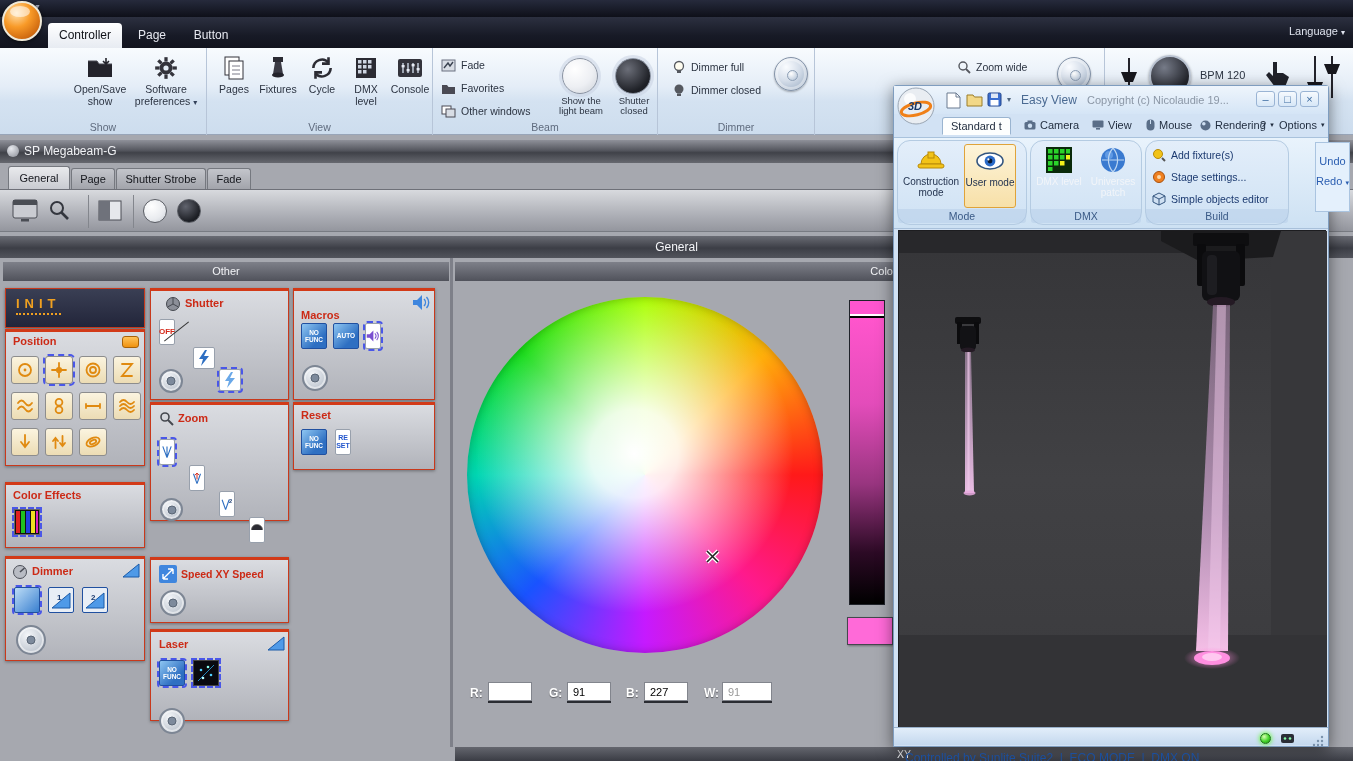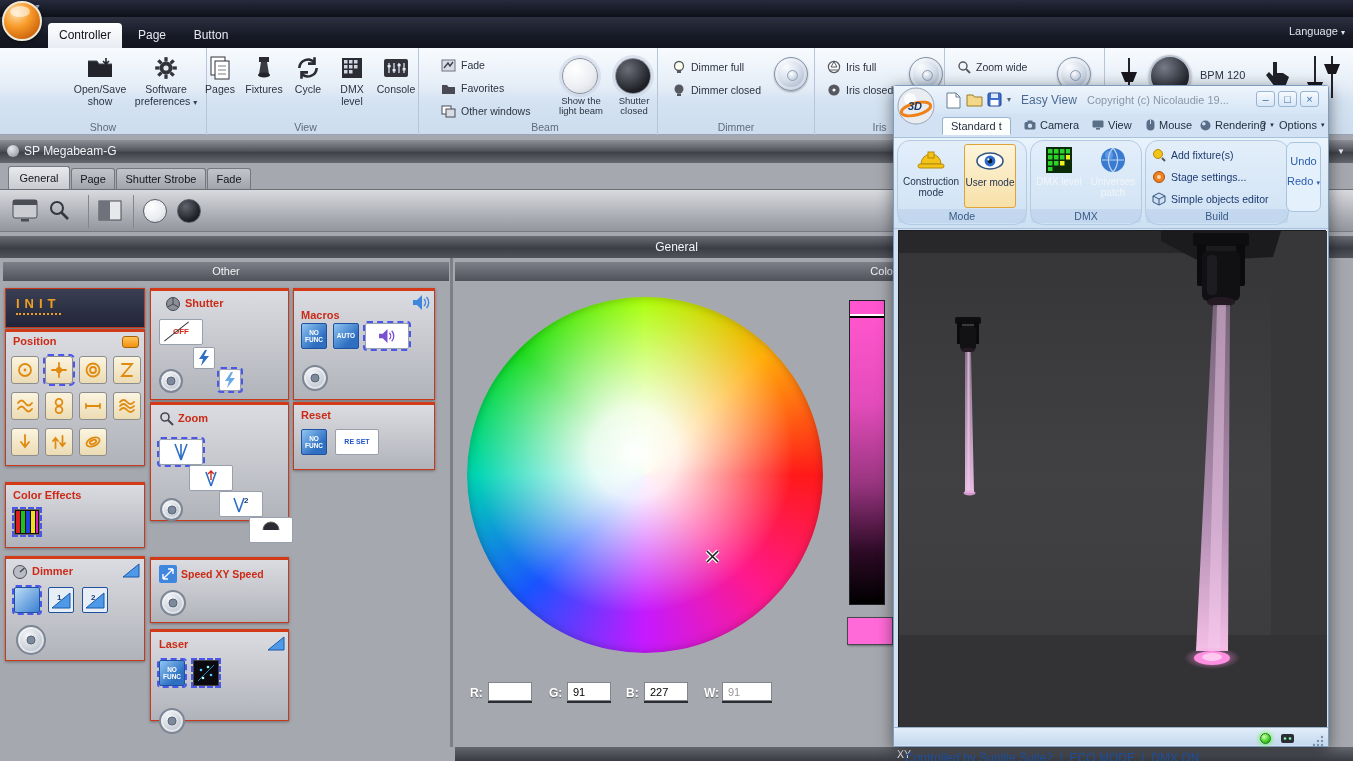--- a/index.html
+++ b/index.html
@@ -41,21 +41,21 @@
 #general-bar{left:0;top:236px;width:1353px;height:22px;background:linear-gradient(#6a6c74,#3c3e46 55%,#52545c);color:#f4f5f8;font-size:12px;line-height:22px;text-align:center}
 .subhdr{height:19px;background:linear-gradient(#7e8089,#50525b);color:#f2f3f6;font-size:11px;line-height:19px;text-align:center}
 #xy-bar{left:455px;top:747px;width:898px;height:14px;background:linear-gradient(#64666e,#3a3c44);color:#f2f3f6;font-size:10.5px;line-height:14px;text-align:center}
 
 .gbox{background:linear-gradient(#dadce1,#b1b3ba);border:1px solid #c8391c;border-top:3px solid #d23a18;box-shadow:0 1px 3px rgba(0,0,0,.35)}
 .gtitle{position:absolute;font-size:11px;font-weight:bold;color:#cc2a16}
 .preset{width:28px;height:28px;border-radius:3px;background:linear-gradient(#fbf4df,#ecdcb4);border:1px solid #8d8d8d;display:flex;align-items:center;justify-content:center}
 .preset svg{stroke:#e08a10;fill:none;stroke-width:1.8;stroke-linecap:round}
 .sel{outline:2px dashed #4a57e8;outline-offset:0}
 .blueic{width:26px;height:26px;border-radius:2px;background:linear-gradient(135deg,#8ec6f2,#2e6fc2 70%);border:1px solid #2050a0;color:#fff;font-weight:bold;font-size:6.5px;line-height:1.15;display:flex;align-items:center;justify-content:center;text-align:center}
-.whiteic{width:44px;height:26px;border-radius:2px;background:#fff;border:1px solid #98a0ac;display:flex;align-items:center;justify-content:center;text-align:center;font-weight:bold;font-size:7px;color:#2255cc;line-height:1.15;position:relative}
+.whiteic{width:16px;height:26px;border-radius:2px;background:#fff;border:1px solid #98a0ac;display:flex;align-items:center;justify-content:center;text-align:center;font-weight:bold;font-size:7px;color:#2255cc;line-height:1.15;position:relative}
 .bknob{border-radius:50%;background:radial-gradient(circle at 38% 32%,#f4f6f9,#cdd3db 55%,#a9b2bf);border:2px solid #7d8694;box-shadow:inset 0 0 0 2px rgba(255,255,255,.5)}
 .bknob::after{content:"";position:absolute;left:50%;top:50%;transform:translate(-50%,-50%);width:7px;height:7px;border-radius:50%;background:#7d8a9c;border:1px solid #5a6676}
 
 #wheel{left:467px;top:297px;width:356px;height:356px;border-radius:50%;background:radial-gradient(circle at 47% 44%,rgba(255,255,255,1) 0%,rgba(255,255,255,.9) 16%,rgba(255,255,255,0) 58%),conic-gradient(from 0deg,hsl(80,100%,50%),hsl(40,100%,52%) 45deg,hsl(0,100%,55%) 90deg,hsl(330,100%,55%) 135deg,hsl(285,100%,55%) 180deg,hsl(225,100%,55%) 225deg,hsl(170,100%,42%) 270deg,hsl(120,90%,45%) 315deg,hsl(80,100%,50%) 360deg);box-shadow:inset 0 0 10px rgba(0,0,0,.25)}
 #vslider{left:849px;top:300px;width:36px;height:305px;border:1px solid #20232a;background:#000}
 #vslider .cap{position:absolute;left:0;top:0;width:100%;height:15px;background:#ff55cf;border-bottom:2px solid #fff}
 #vslider .grad{position:absolute;left:0;top:17px;width:100%;bottom:0;background:linear-gradient(#ff55cc 0%,#e34cba 30%,#98357f 58%,#2c0a25 82%,#000 100%)}
 #swatch{left:847px;top:617px;width:46px;height:28px;background:#ff6ad8;border:1px solid #45474e;box-shadow:1px 1px 2px rgba(0,0,0,.35)}
 .rgbw-label{color:#fff;font-size:12px;font-weight:bold;text-shadow:0 1px 1px rgba(0,0,0,.45)}
 .rgbw-in{position:absolute;width:44px;height:19px;border:1px solid #82858d;background:#fff;font-size:11px;padding-left:5px;font-family:"Liberation Sans",sans-serif;box-shadow:0 2px 0 #2a2c32}
@@ -128,21 +128,21 @@
             <circle cx="12" cy="12" r="6" fill="#33333b"></circle>
             <circle cx="12" cy="12" r="2.4" fill="#e3ecf6"></circle>
           </svg>
         </span>
       <span>Software preferences</span>
       <span style="font-size:8px;color:#33415a">▾</span>
     </div>
     <div class="glabel">Show</div>
   </div>
 
-  <div class="a rgrp" style="left:193px;width:226px">
+  <div class="a rgrp" style="left:207px;width:226px">
     <div class="a bigbtn" style="left:6px;width:42px">
       <span class="bicon">
           <svg width="24" height="26" viewBox="0 0 24 26">
             <rect x="3" y="2" width="14" height="18" fill="#fff" stroke="#33333b"></rect>
             <rect x="7" y="6" width="14" height="18" fill="#fff" stroke="#33333b"></rect>
             <path d="M10 11h8M10 15h8M10 19h8" stroke="#7a7a88"></path>
           </svg>
         </span>
       <span>Pages</span>
     </div>
@@ -258,42 +258,20 @@
             <circle cx="7" cy="6" r="4.5" fill="#55585f"></circle>
             <rect x="5" y="10.5" width="4" height="2.5" fill="#55585f"></rect>
           </svg>
         </span>
       <span>Dimmer closed</span>
     </div>
     <div class="a rknob" style="left:116px;top:9px"></div>
     <div class="glabel">Dimmer</div>
   </div>
 
-  <div class="a rgrp" style="left:815px;width:130px">
-    <div class="a srow" style="left:12px;top:10px">
-      <span>
-          <svg width="14" height="14" viewBox="0 0 14 14">
-            <circle cx="7" cy="7" r="5.6" fill="#fff" stroke="#55585f" stroke-width="1.2"></circle>
-            <path d="M7 1.5 10 7H4z M2 10h10" fill="none" stroke="#55585f"></path>
-          </svg>
-        </span>
-      <span>Iris full</span>
-    </div>
-    <div class="a srow" style="left:12px;top:33px">
-      <span>
-          <svg width="14" height="14" viewBox="0 0 14 14">
-            <circle cx="7" cy="7" r="5.6" fill="#55585f"></circle>
-            <circle cx="7" cy="7" r="1.6" fill="#fff"></circle>
-          </svg>
-        </span>
-      <span>Iris closed</span>
-    </div>
-    <div class="a rknob" style="left:94px;top:9px"></div>
-    <div class="glabel">Iris</div>
-  </div>
 
   <div class="a rgrp" style="left:945px;width:160px">
     <div class="a srow" style="left:12px;top:10px">
       <span>
           <svg width="14" height="14" viewBox="0 0 14 14">
             <circle cx="6" cy="6" r="4" fill="none" stroke="#55585f" stroke-width="1.4"></circle>
             <line x1="9" y1="9" x2="13" y2="13" stroke="#55585f" stroke-width="1.8"></line>
           </svg>
         </span>
       <span>Zoom wide</span>
@@ -821,21 +799,21 @@
             <svg width="14" height="14" viewBox="0 0 14 14">
               <path d="M7 1 13 4v6L7 13 1 10V4z" fill="#cfe0f2" stroke="#33557f"></path>
               <path d="M1 4l6 3 6-3M7 7v6" fill="none" stroke="#33557f"></path>
             </svg>
           </span>
         <span>Simple objects editor</span>
       </div>
       <div class="ev-grp-label">Build</div>
     </div>
 
-    <div class="a" id="ev-undo" style="left:392px;top:4px;width:35px;height:70px;background:#e4f0fc;border:1px solid #aac4e0;border-radius:7px">
+    <div class="a" id="ev-undo" style="left:421px;top:4px;width:35px;height:70px;background:#e4f0fc;border:1px solid #aac4e0;border-radius:0">
       <div style="margin-top:12px">Undo</div>
       <div style="margin-top:8px"><span>Redo</span> <span style="font-size:7px">▾</span></div>
     </div>
   </div>
 
   <div class="a" id="ev-viewport">
     <svg width="428" height="497" viewBox="0 0 428 497">
       <defs>
         <linearGradient id="scenebg" x1="0" y1="0" x2="0" y2="1">
           <stop offset="0" stop-color="#353538"></stop>

